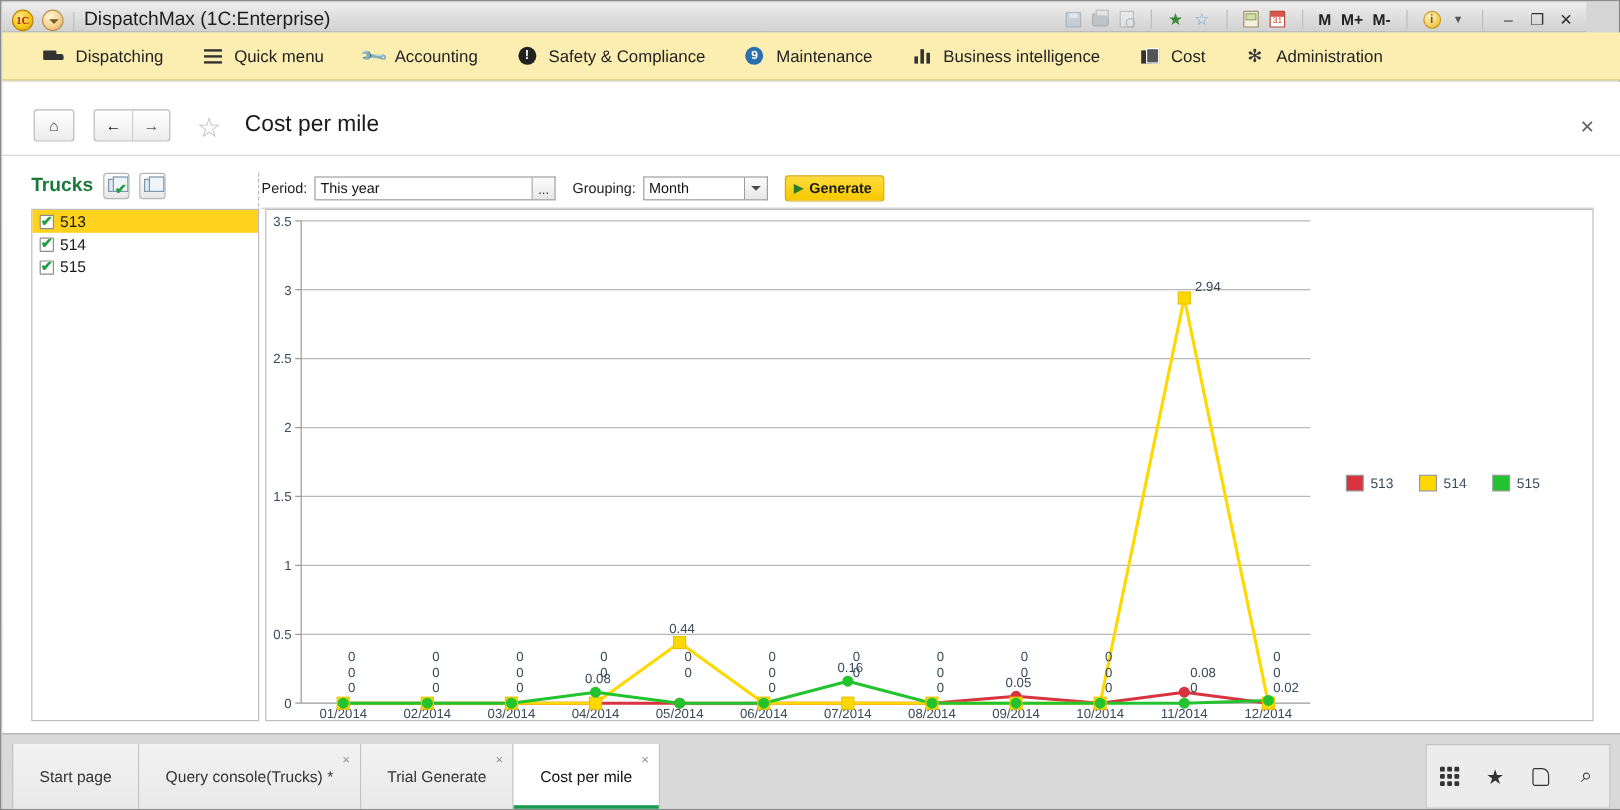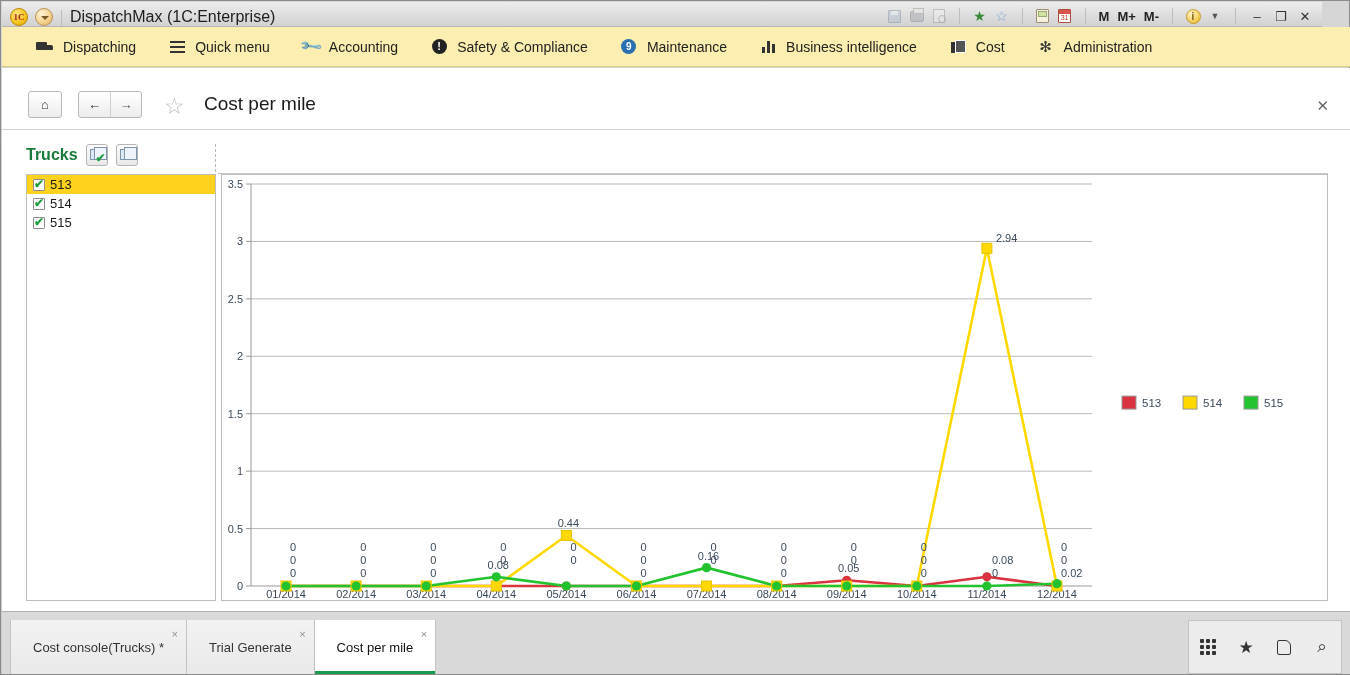--- a/index.html
+++ b/index.html
@@ -347,20 +347,32 @@
         <span>514</span>
       </div>
       <div class="truck-row">
         <span class="cbx"></span>
         <span>515</span>
       </div>
     </div>
 
     <div class="vdash"></div>
 
+    <div class="params">
+      <span class="plabel">Period:</span>
+      <div class="pinput" style="width:182px;" title="This year">This year</div>
+      <div class="ellipsis-btn">...</div>
+      <span class="plabel" style="margin-left:14px;">Grouping:</span>
+      <div class="pinput" style="width:85px;">Month</div>
+      <div class="drop-btn"></div>
+      <div class="gen-btn">
+        <span class="play">▶</span>
+        <span>Generate</span>
+      </div>
+    </div>
     <div class="hrule"></div>
 
     <div class="chartbox">
       <svg id="chart-svg" width="1105" height="425" viewBox="0 0 1105 425">
           <line x1="29" y1="411" x2="870" y2="411" stroke="#9a9a9a" stroke-width="1"></line>
           <line x1="24" y1="411" x2="29" y2="411" stroke="#9a9a9a" stroke-width="1"></line>
           <text x="21" y="415" text-anchor="end" font-size="11" fill="#3b4a5a" font-family="&quot;Liberation Sans&quot;, sans-serif">0</text>
           <line x1="29" y1="353.57142857142856" x2="870" y2="353.57142857142856" stroke="#b9b9b9" stroke-width="1"></line>
           <line x1="24" y1="353.57142857142856" x2="29" y2="353.57142857142856" stroke="#9a9a9a" stroke-width="1"></line>
           <text x="21" y="357.57142857142856" text-anchor="end" font-size="11" fill="#3b4a5a" font-family="&quot;Liberation Sans&quot;, sans-serif">0.5</text>
@@ -476,21 +488,24 @@
           <text x="981" y="232.09" font-size="11.5" fill="#3b4a5a" font-family="&quot;Liberation Sans&quot;, sans-serif">514</text>
           <rect x="1022" y="221.09" width="14" height="13" fill="#22c32e" stroke="#9a9a9a" stroke-width="1"></rect>
           <text x="1042" y="232.09" font-size="11.5" fill="#3b4a5a" font-family="&quot;Liberation Sans&quot;, sans-serif">515</text>
         </svg>
     </div>
   </div>
 
   <div class="bottombar">
     <div class="tabs">
       <div class="tab">
-        <span>Cost console(Trucks) *</span>
+        <span>Start page</span>
+      </div>
+      <div class="tab">
+        <span>Query console(Trucks) *</span>
         <span class="tclose">×</span>
       </div>
       <div class="tab">
         <span>Trial Generate</span>
         <span class="tclose">×</span>
       </div>
       <div class="tab active">
         <span>Cost per mile</span>
         <span class="tclose">×</span>
       </div>

